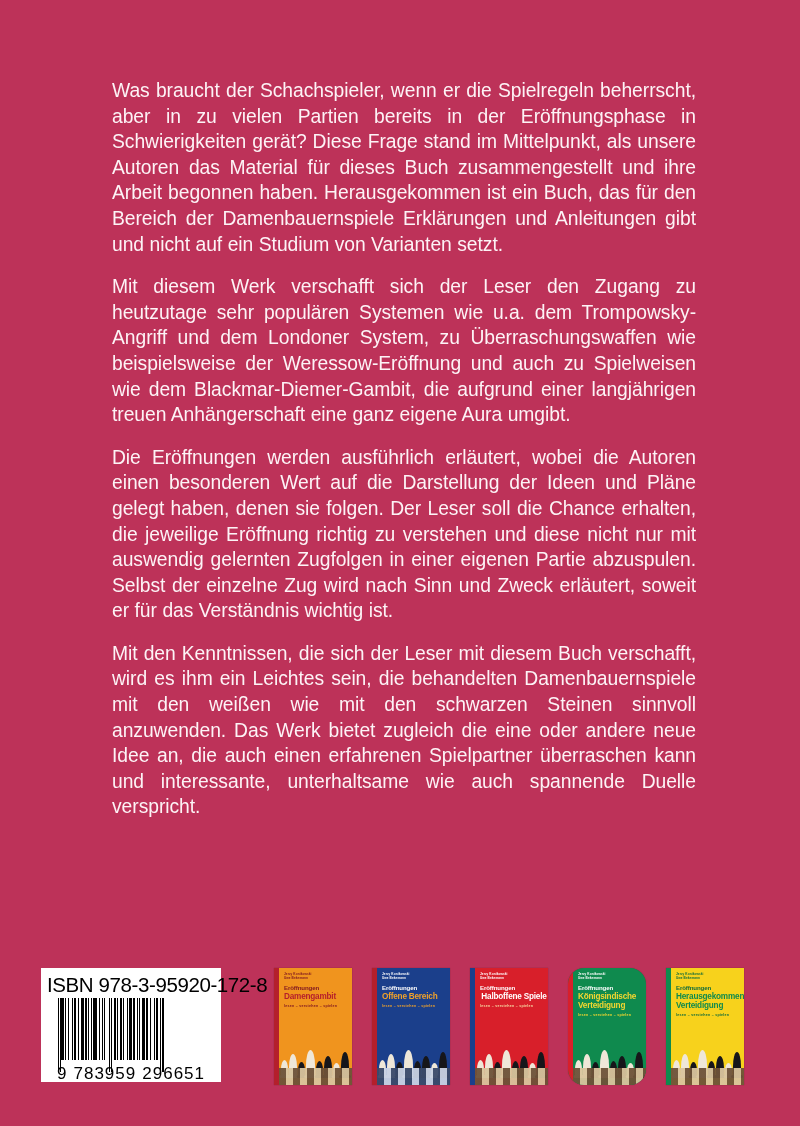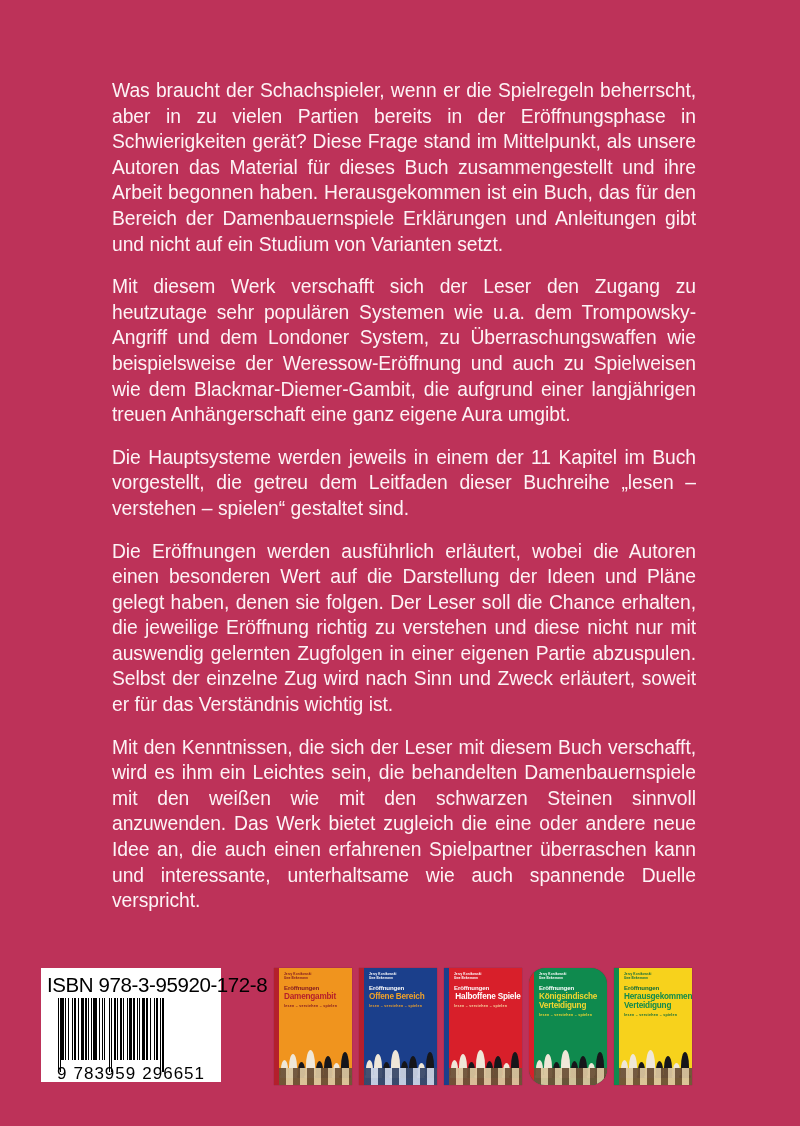--- a/index.html
+++ b/index.html
@@ -98,21 +98,21 @@
     left: 274px;
     top: 968px;
     height: 117px;
     display: flex;
     align-items: flex-start;
   }
   .book {
     position: relative;
     width: 78px;
     height: 117px;
-    margin-right: 7px;
+    margin-right: 20px;
     box-sizing: border-box;
     overflow: hidden;
     box-shadow: 0 0 1px rgba(0,0,0,0.35);
   }
   .book:last-child { margin-right: 0; }
   .book .spine {
     position: absolute;
     left: 0; top: 0; bottom: 0;
     width: 5px;
     background: rgba(0,0,0,0.14);
@@ -227,21 +227,20 @@
   .bk-yellow .spine { background: #0f8a4e; }
 </style>
 </head>
 <body>
 
 <div id="cover">
 
   <div id="blurb">
     <p class="para">Was braucht der Schachspieler, wenn er die Spielregeln beherrscht, aber in zu vielen Partien bereits in der Eröffnungsphase in Schwierigkeiten gerät? Diese Frage stand im Mittelpunkt, als unsere Autoren das Material für dieses Buch zusammengestellt und ihre Arbeit begonnen haben. Herausgekommen ist ein Buch, das für den Bereich der Damenbauernspiele Erklärungen und Anleitungen gibt und nicht auf ein Studium von Varianten setzt.</p>
     <p class="para">Mit diesem Werk verschafft sich der Leser den Zugang zu heutzutage sehr populären Systemen wie u.a. dem Trompowsky-Angriff und dem Londoner System, zu Überraschungswaffen wie beispielsweise der Weressow-Eröffnung und auch zu Spielweisen wie dem Blackmar-Diemer-Gambit, die aufgrund einer langjährigen treuen Anhängerschaft eine ganz eigene Aura umgibt.</p>
-    <p class="para last-line-left">Die Hauptsysteme werden jeweils in einem der 11 Kapitel im Buch vorgestellt, die getreu dem Leitfaden dieser Buchreihe „lesen – verstehen – spielen“ gestaltet sind.</p>
     <p class="para">Die Eröffnungen werden ausführlich erläutert, wobei die Autoren einen besonderen Wert auf die Darstellung der Ideen und Pläne gelegt haben, denen sie folgen. Der Leser soll die Chance erhalten, die jeweilige Eröffnung richtig zu verstehen und diese nicht nur mit auswendig gelernten Zugfolgen in einer eigenen Partie abzuspulen. Selbst der einzelne Zug wird nach Sinn und Zweck erläutert, soweit er für das Verständnis wichtig ist.</p>
     <p class="para last-line-left">Mit den Kenntnissen, die sich der Leser mit diesem Buch verschafft, wird es ihm ein Leichtes sein, die behandelten Damenbauernspiele mit den weißen wie mit den schwarzen Steinen sinnvoll anzuwenden. Das Werk bietet zugleich die eine oder andere neue Idee an, die auch einen erfahrenen Spielpartner überraschen kann und interessante, unterhaltsame wie auch spannende Duelle verspricht.</p>
   </div>
 
   <div id="isbn-block">
     <div id="isbn-text">ISBN 978-3-95920-172-8</div>
     <div id="barcode-area">
       <div id="bars">
           <div class="sp" style="width: 3.21px;"></div>
           <div class="bar guard" style="width: 1.07px;"></div>

